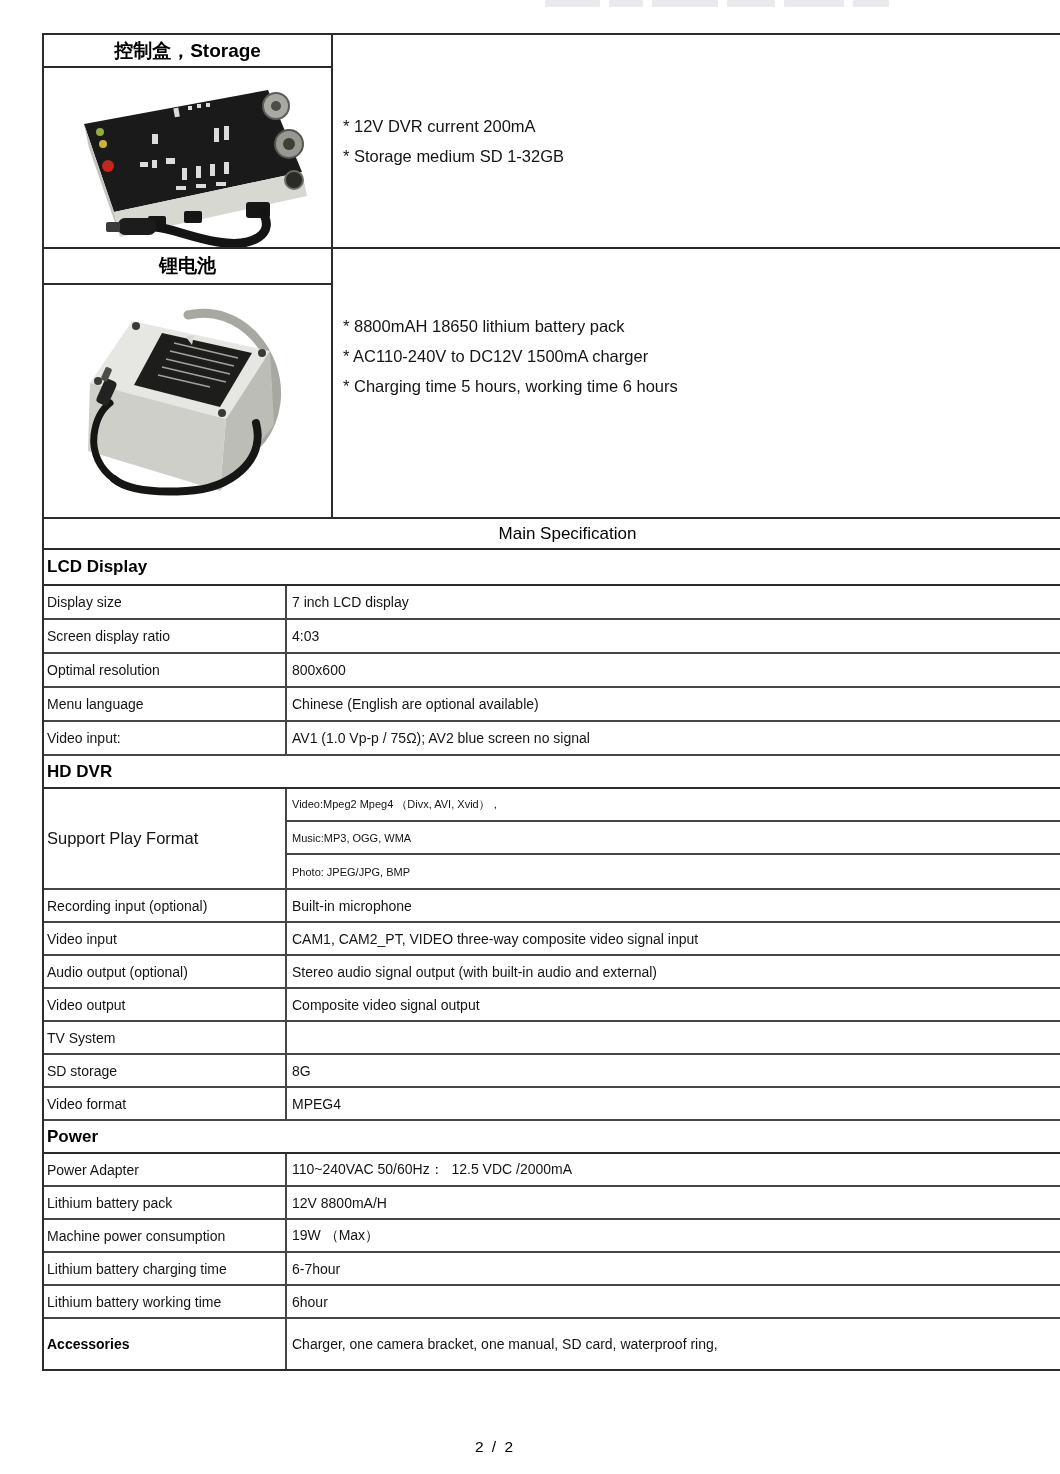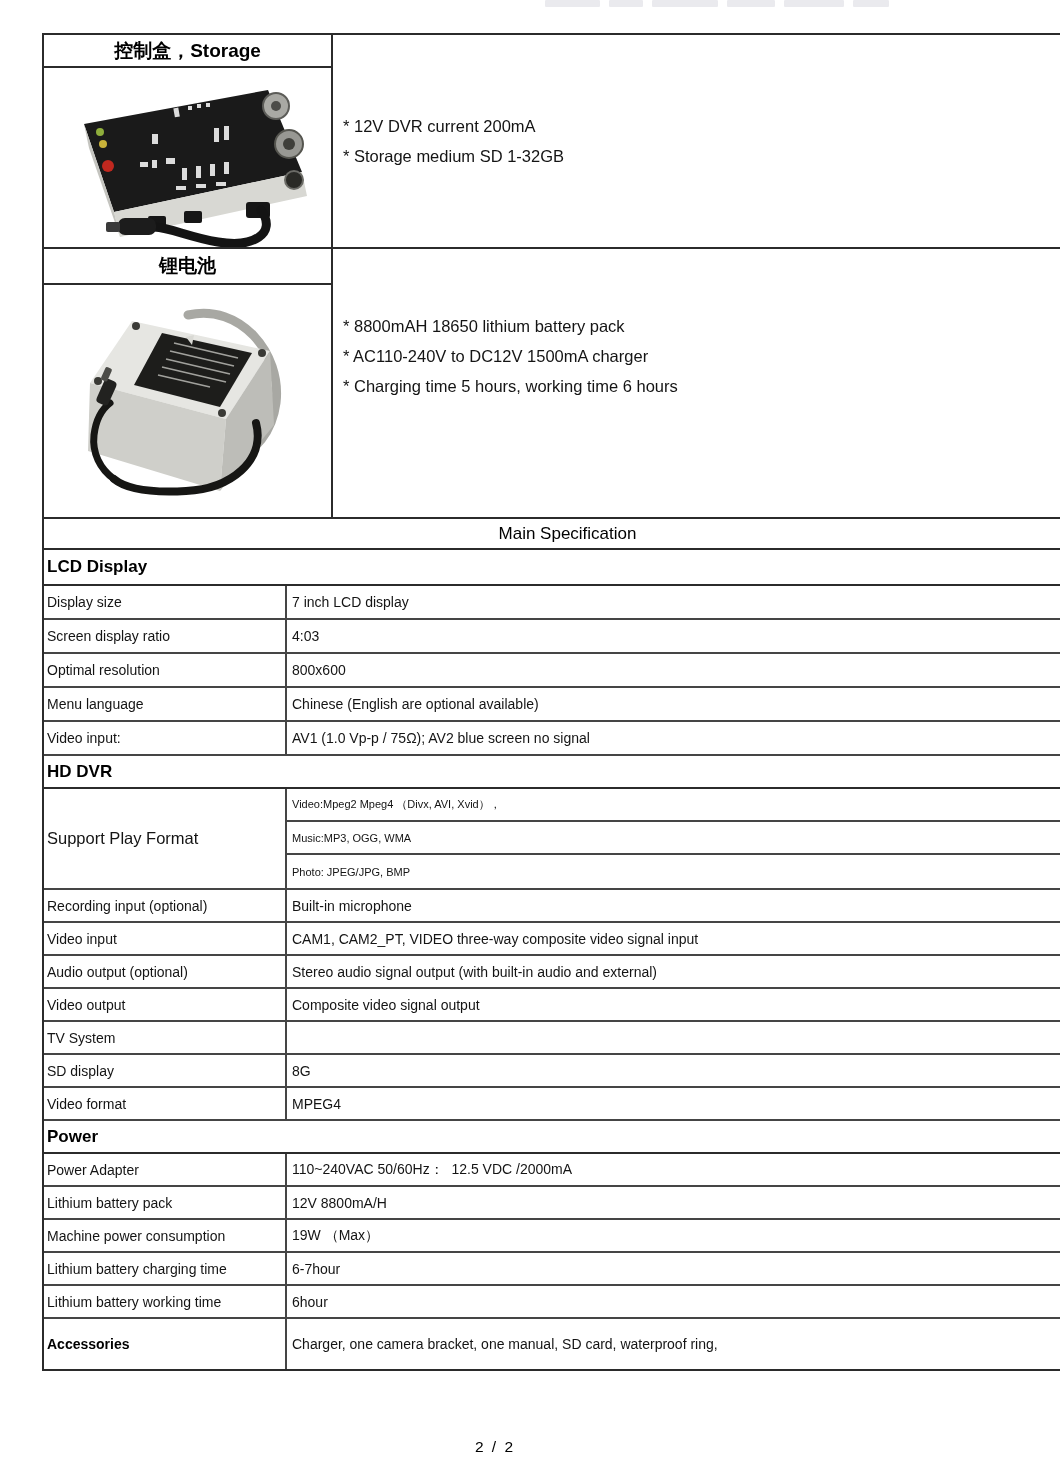--- a/index.html
+++ b/index.html
@@ -218,21 +218,21 @@
     <div class="cell value">Stereo audio signal output (with built-in audio and external)</div>
   </div>
   <div class="row h33">
     <div class="cell label">Video output</div>
     <div class="cell value">Composite video signal output</div>
   </div>
   <div class="row h33">
     <div class="cell label">TV System</div>
   </div>
   <div class="row h33">
-    <div class="cell label">SD display</div>
+    <div class="cell label">SD storage</div>
     <div class="cell value">8G</div>
   </div>
   <div class="row h33">
     <div class="cell label">Video format</div>
     <div class="cell value">MPEG4</div>
   </div>
 
   <div class="group-header">Power</div>
 
   <div class="row h33">

